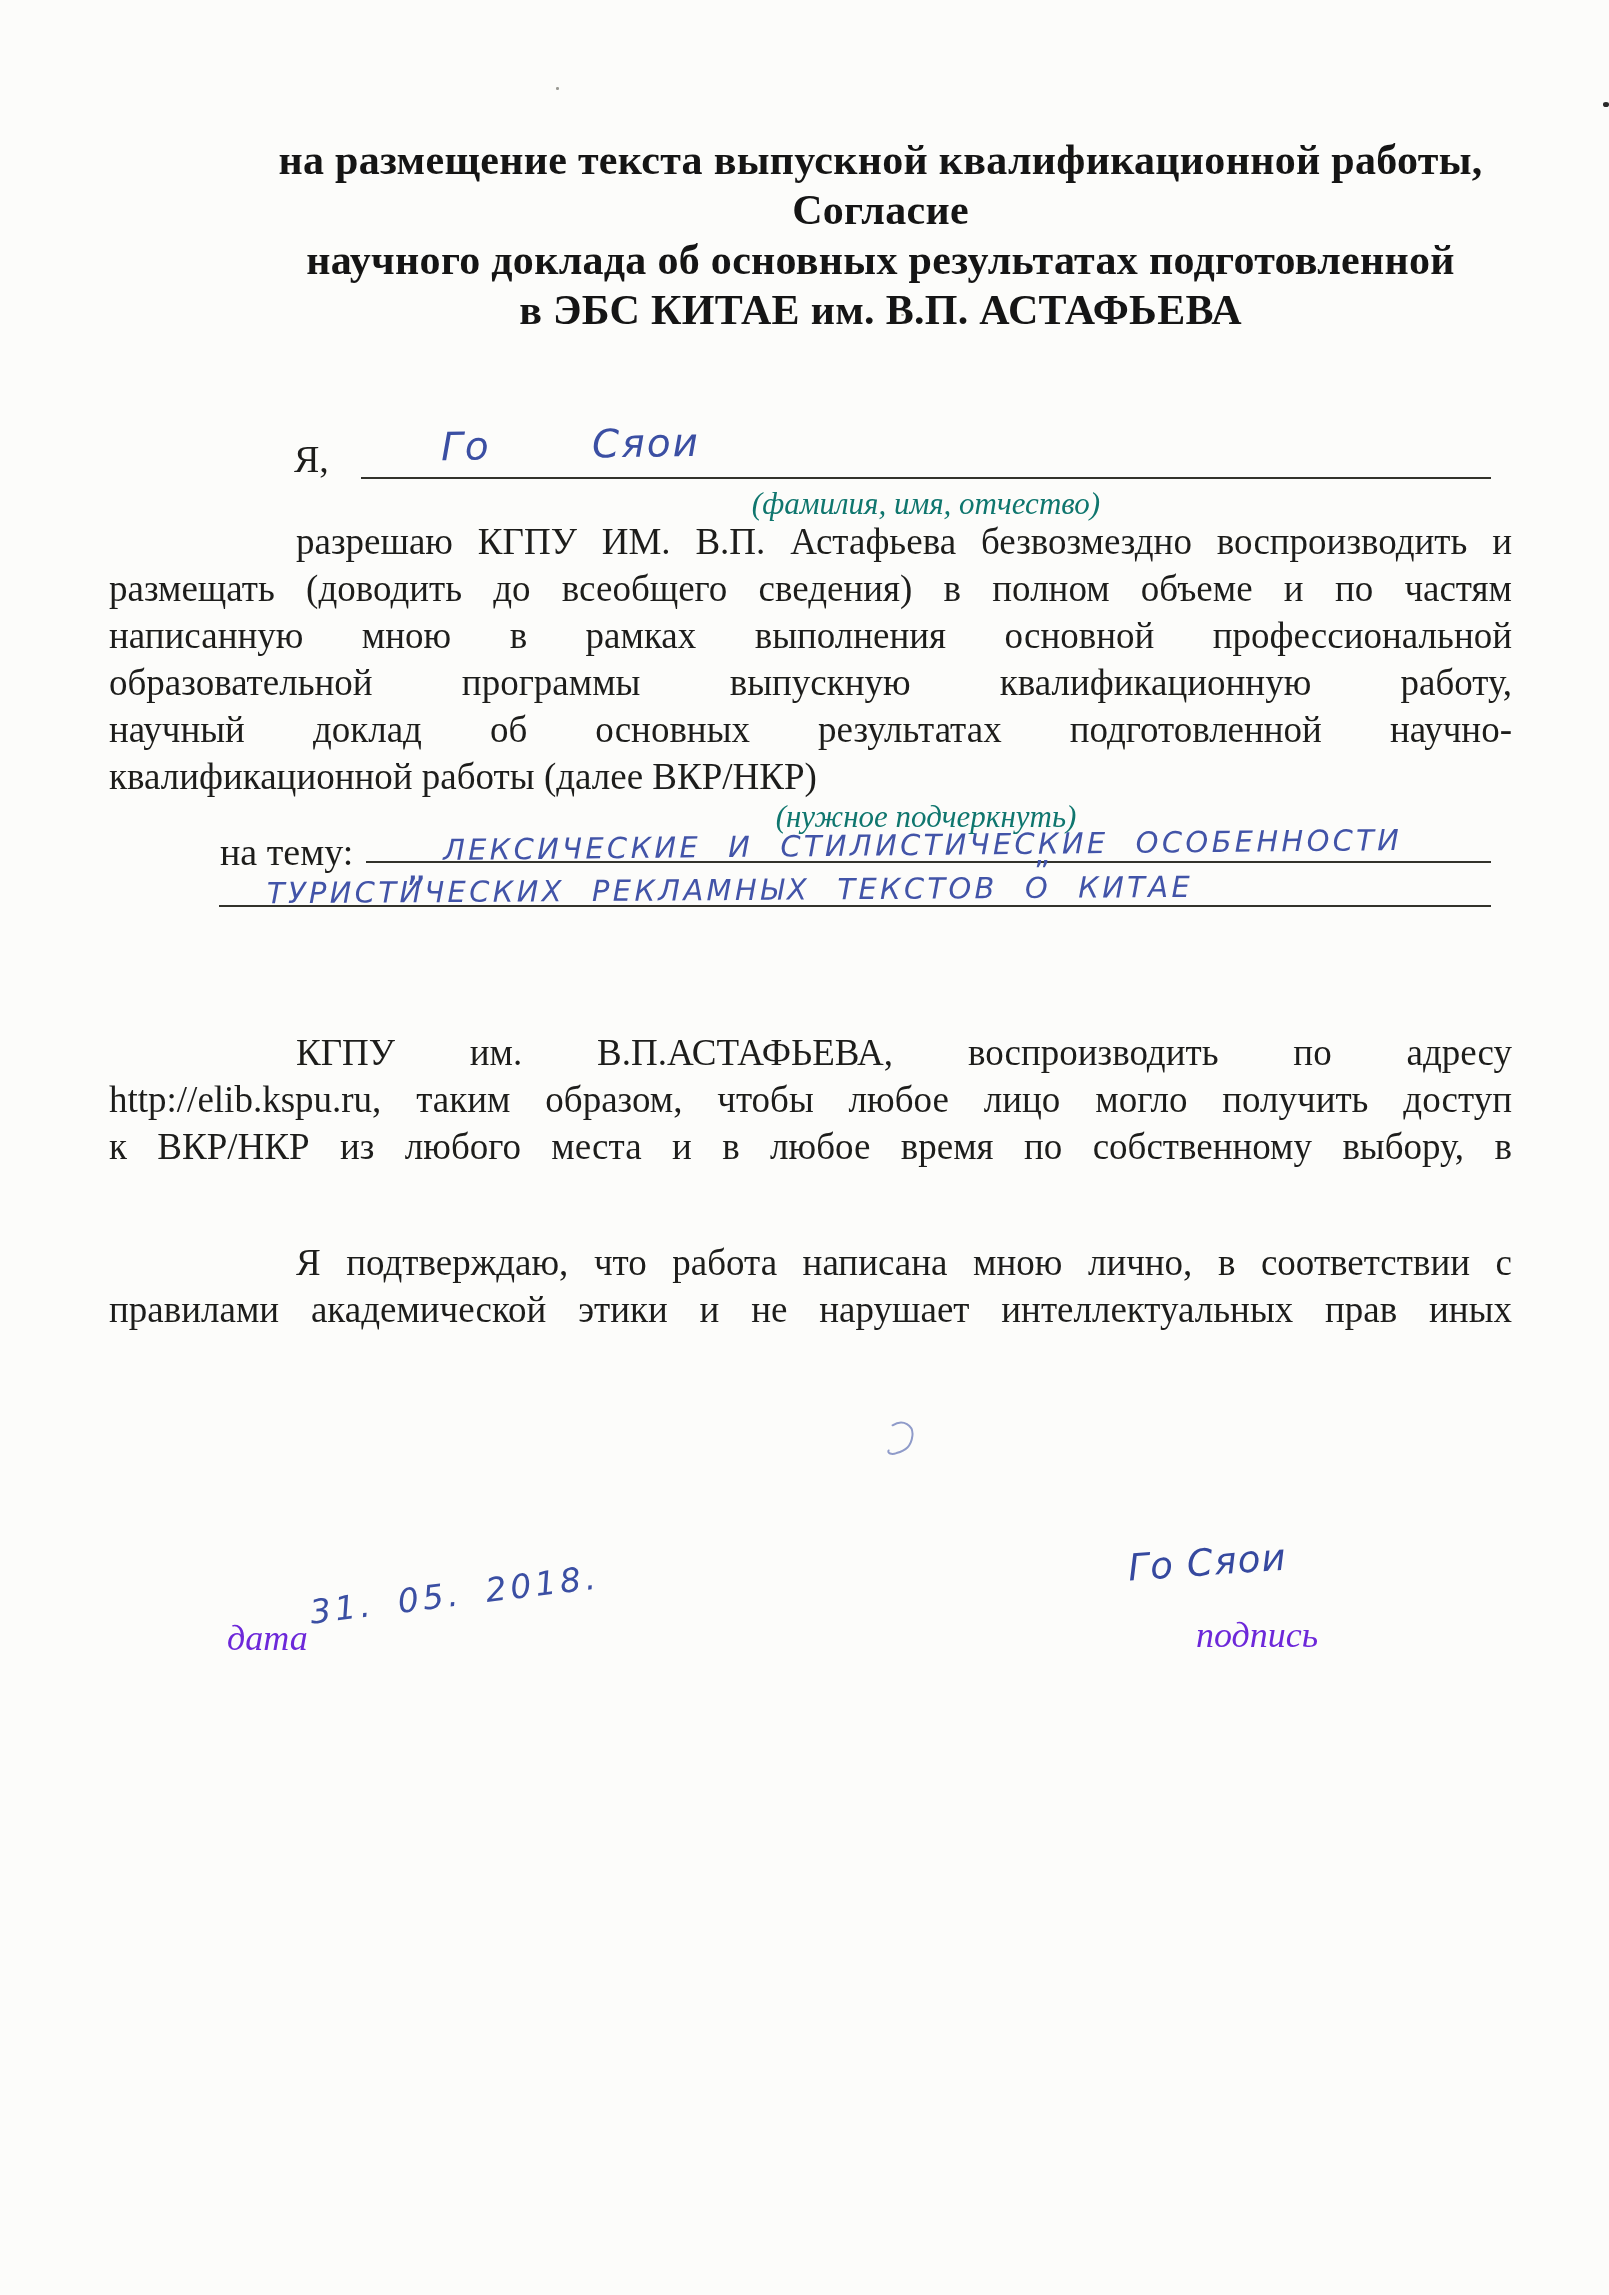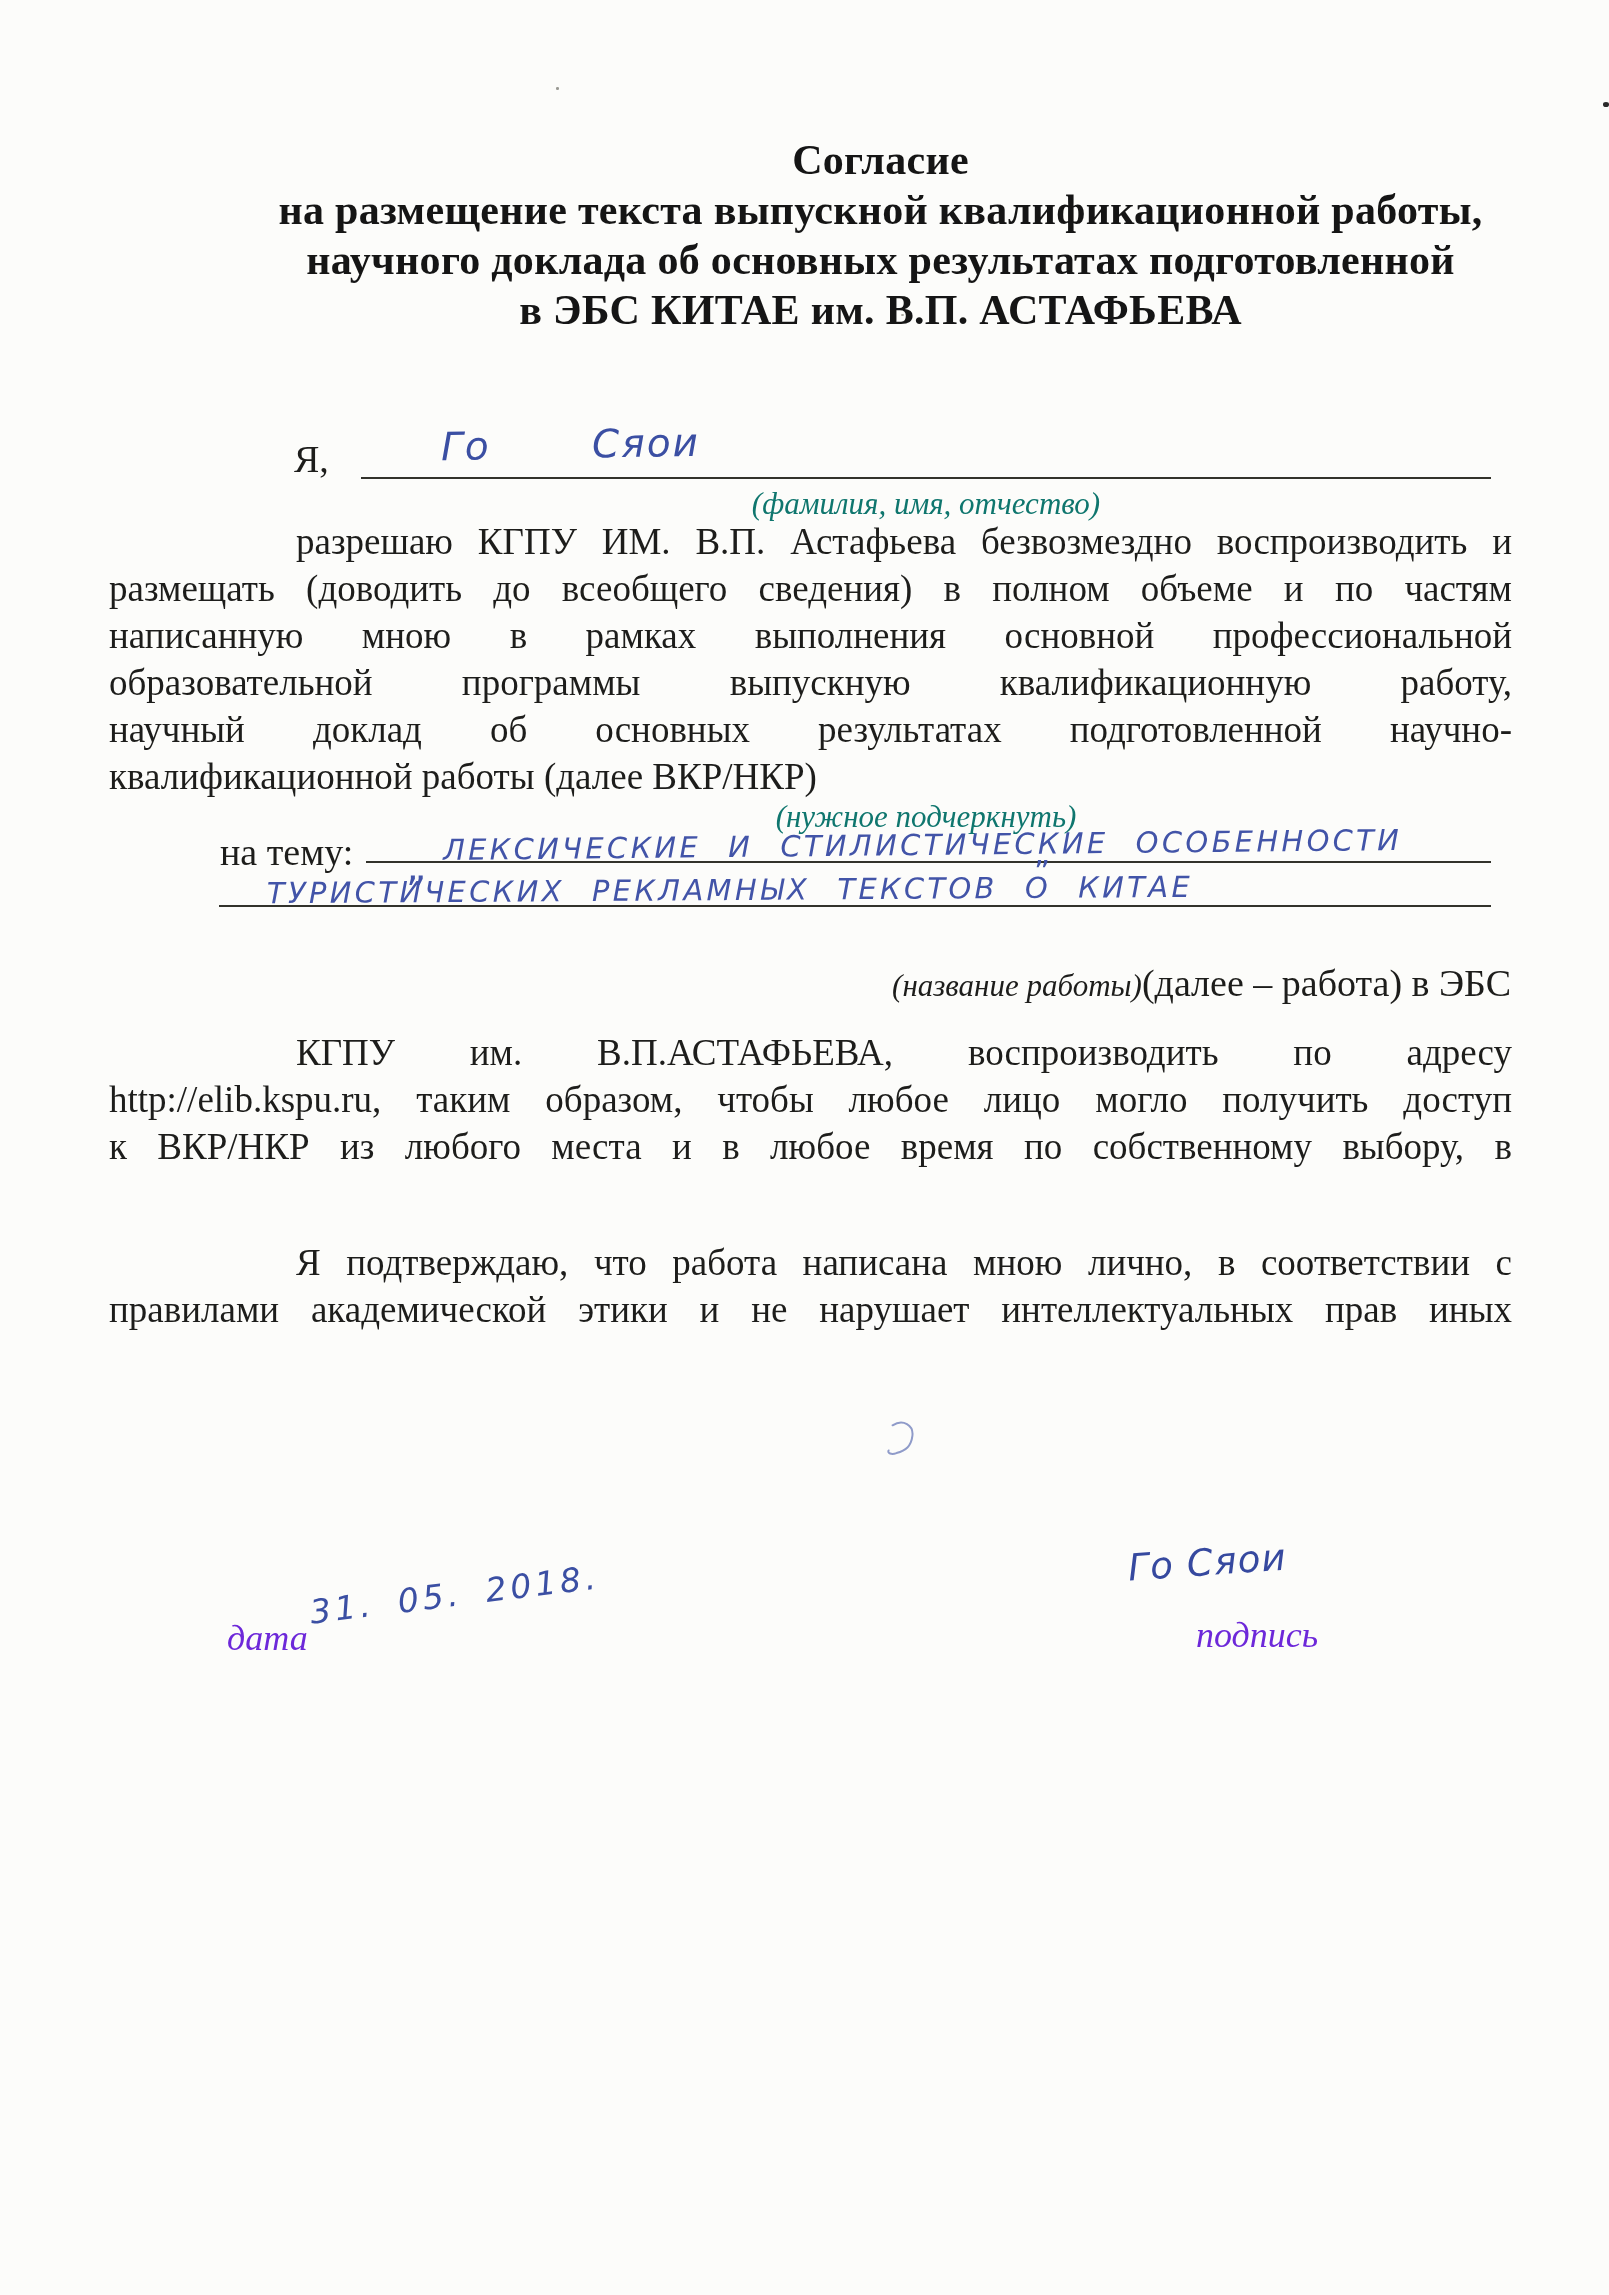--- a/index.html
+++ b/index.html
@@ -67,22 +67,22 @@
   .speck.s2 { top:87px; left:556px; width:2.7px; height:2.7px; background:#9a9a94; }
   .speck.s3 { top:314px; left:901px; width:2.7px; height:2px; background:#aaaaa2; }
   .squiggle { position:absolute; top:1420px; left:883px; }
 </style>
 </head>
 <body>
 
 <div class="page">
 
   <div class="title-block">
+    <div>на размещение текста выпускной квалификационной работы,</div>
     <div>Согласие</div>
-    <div>на размещение текста выпускной квалификационной работы,</div>
     <div>научного доклада об основных результатах подготовленной</div>
     <div>в ЭБС КИТАЕ им. В.П. АСТАФЬЕВА</div>
   </div>
 
   <div class="plain-label" style="top:437px; left:294px;">Я,</div>
   <div class="u-line" style="top:434px; left:361px; width:1130px; height:43px;"></div>
   <div class="ink ink-name">Го Сяои</div>
   <div class="caption" style="top:486px;">(фамилия, имя, отчество)</div>
 
   <div class="para" style="top:518px;">
@@ -97,23 +97,20 @@
   <div class="caption" style="top:799px;">(нужное подчеркнуть)</div>
 
   <div class="plain-label" style="top:830px; left:220px;">на тему:</div>
   <div class="u-line" style="top:822px; left:366px; width:1125px; height:39px;"></div>
   <div class="u-line" style="top:866px; left:219px; width:1272px; height:39px;"></div>
   <span class="quote-mark quote-open">„</span>
   <div class="ink ink-topic ink-topic-1">ЛЕКСИЧЕСКИЕ И СТИЛИСТИЧЕСКИЕ ОСОБЕННОСТИ</div>
   <div class="ink ink-topic ink-topic-2">ТУРИСТИЧЕСКИХ РЕКЛАМНЫХ ТЕКСТОВ О КИТАЕ</div>
   <span class="quote-mark quote-close">”</span>
 
-  <div class="work-caption-row">
-    <span class="it">(название работы)</span><span>(далее – работа) в ЭБС</span>
-  </div>
 
   <div class="para" style="top:1029px;">
     <div class="pline indent">КГПУ им. В.П.АСТАФЬЕВА, воспроизводить по адресу</div>
     <div class="pline">http://elib.kspu.ru, таким образом, чтобы любое лицо могло получить доступ</div>
     <div class="pline">к ВКР/НКР из любого места и в любое время по собственному выбору, в</div>
   </div>
 
   <div class="para" style="top:1239px;">
     <div class="pline indent">Я подтверждаю, что работа написана мною лично, в соответствии с</div>
     <div class="pline">правилами академической этики и не нарушает интеллектуальных прав иных</div>

